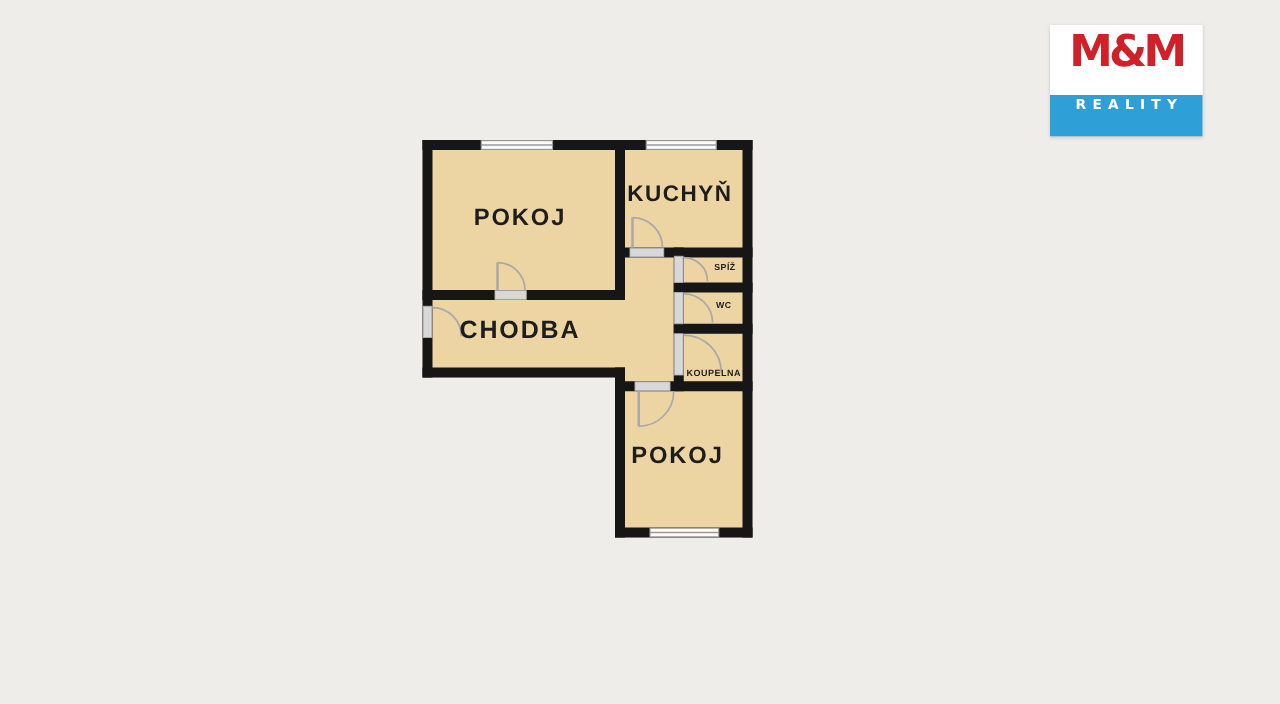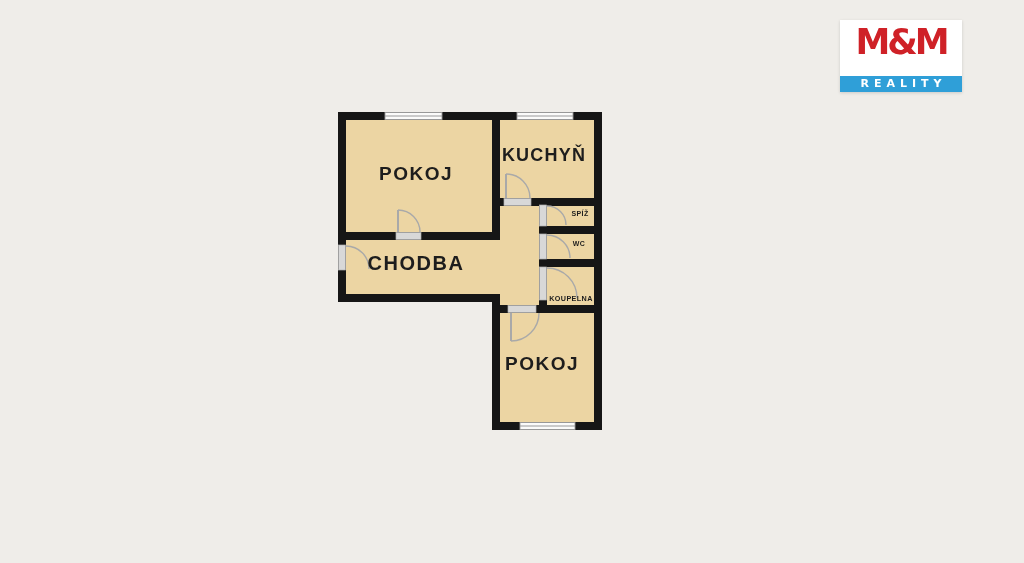--- a/index.html
+++ b/index.html
@@ -39,21 +39,21 @@
     color:var(--logo-red);
     height:56px;line-height:44px;
     text-align:center;
     font-family:"DejaVu Sans", sans-serif;
     font-weight:bold;font-size:35px;letter-spacing:-3px;
     overflow:hidden;
   }
   .logo-reality{
     background:var(--logo-blue);
     color:var(--logo-white);
-    height:16px;line-height:16px;
+    height:33px;line-height:16px;
     text-align:center;
     font-family:"DejaVu Sans", sans-serif;
     font-weight:bold;font-size:11px;letter-spacing:5px;text-indent:5px;
     overflow:hidden;
   }
 </style>
 </head>
 <body>
 
 <div class="canvas">

